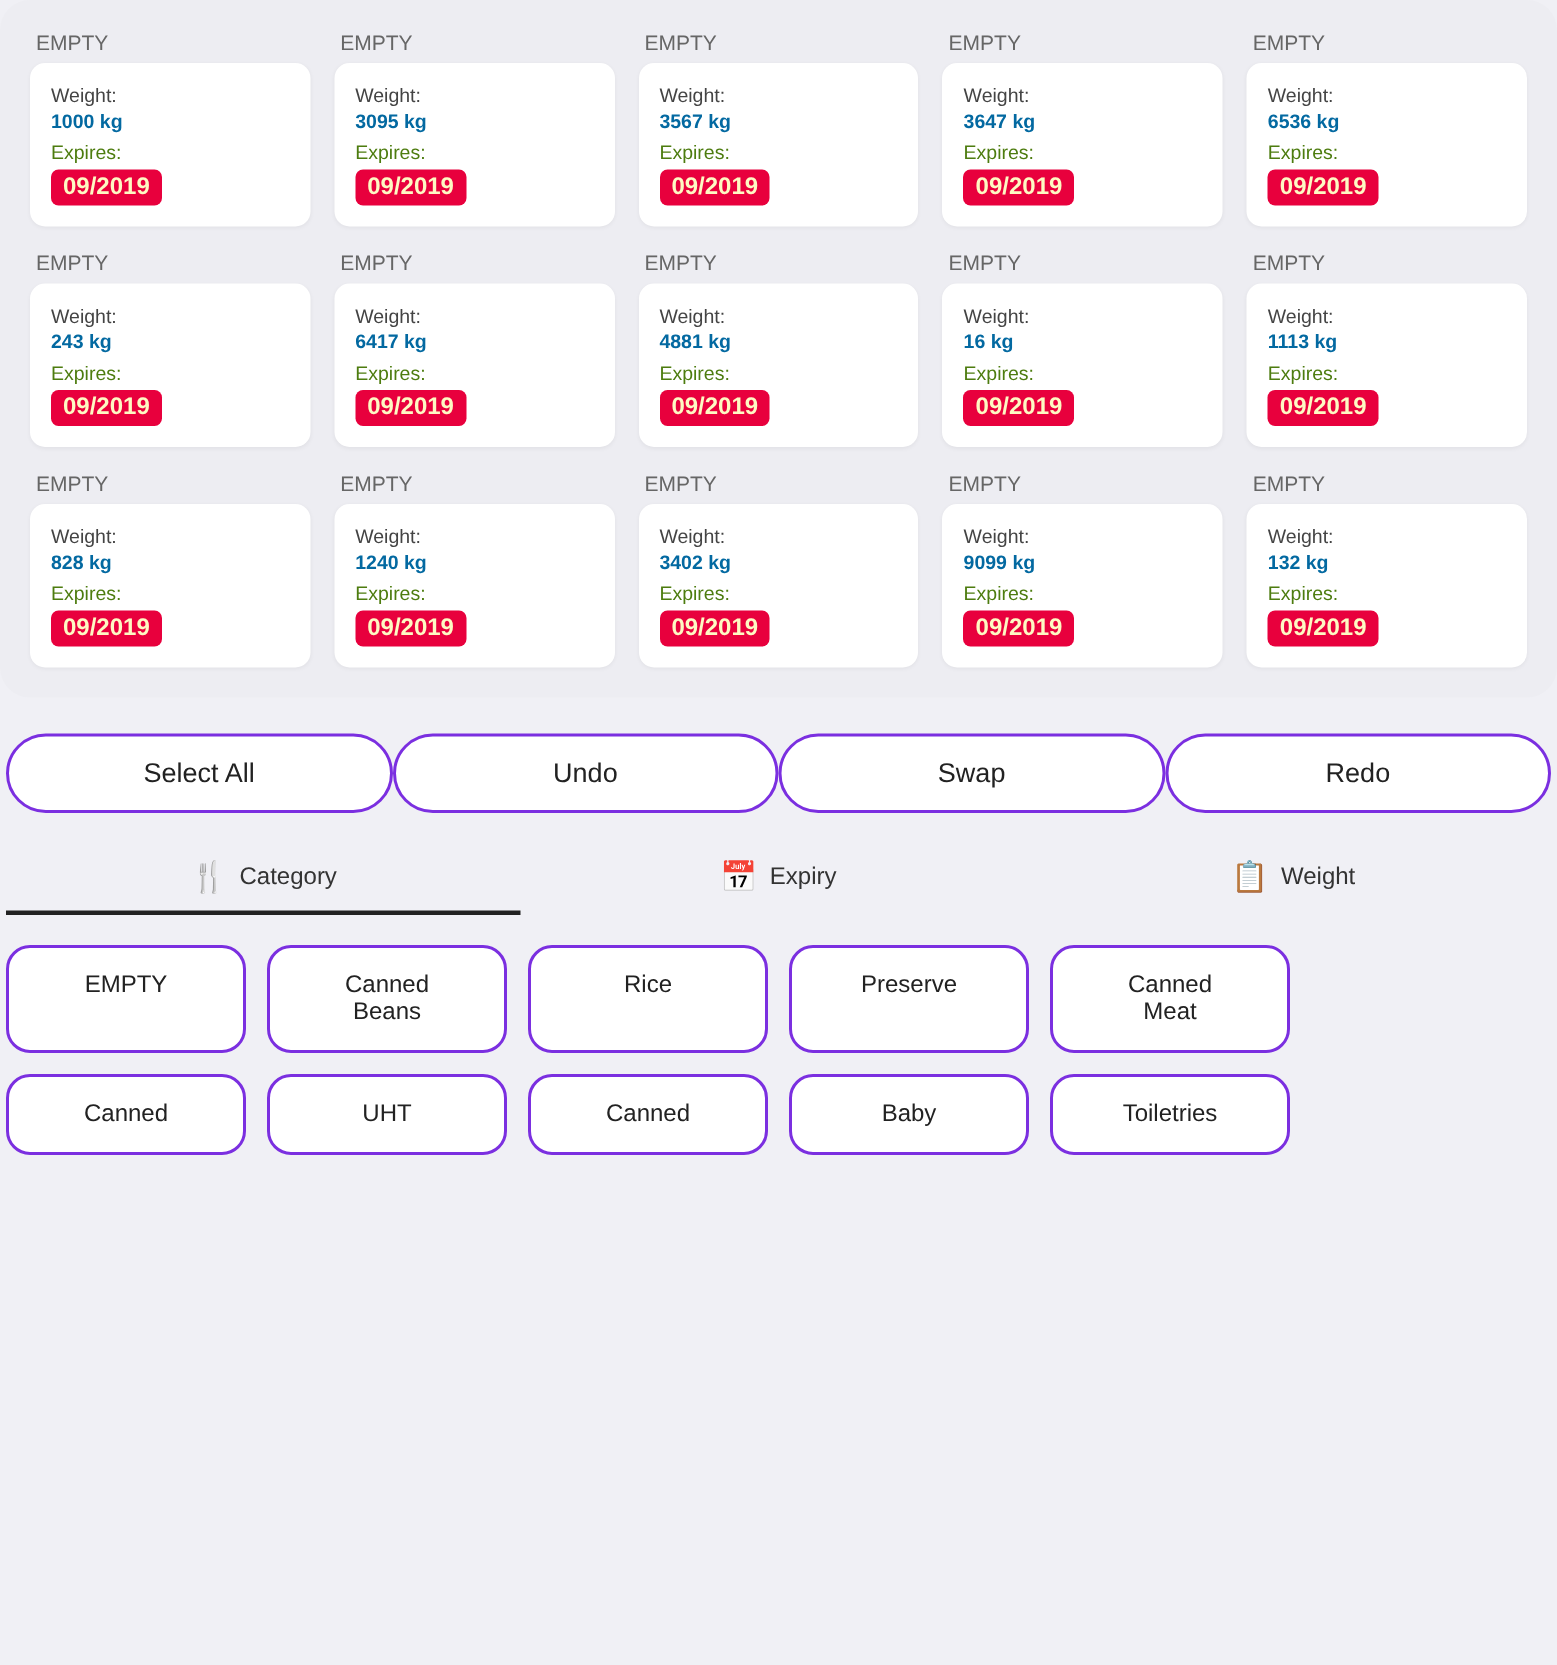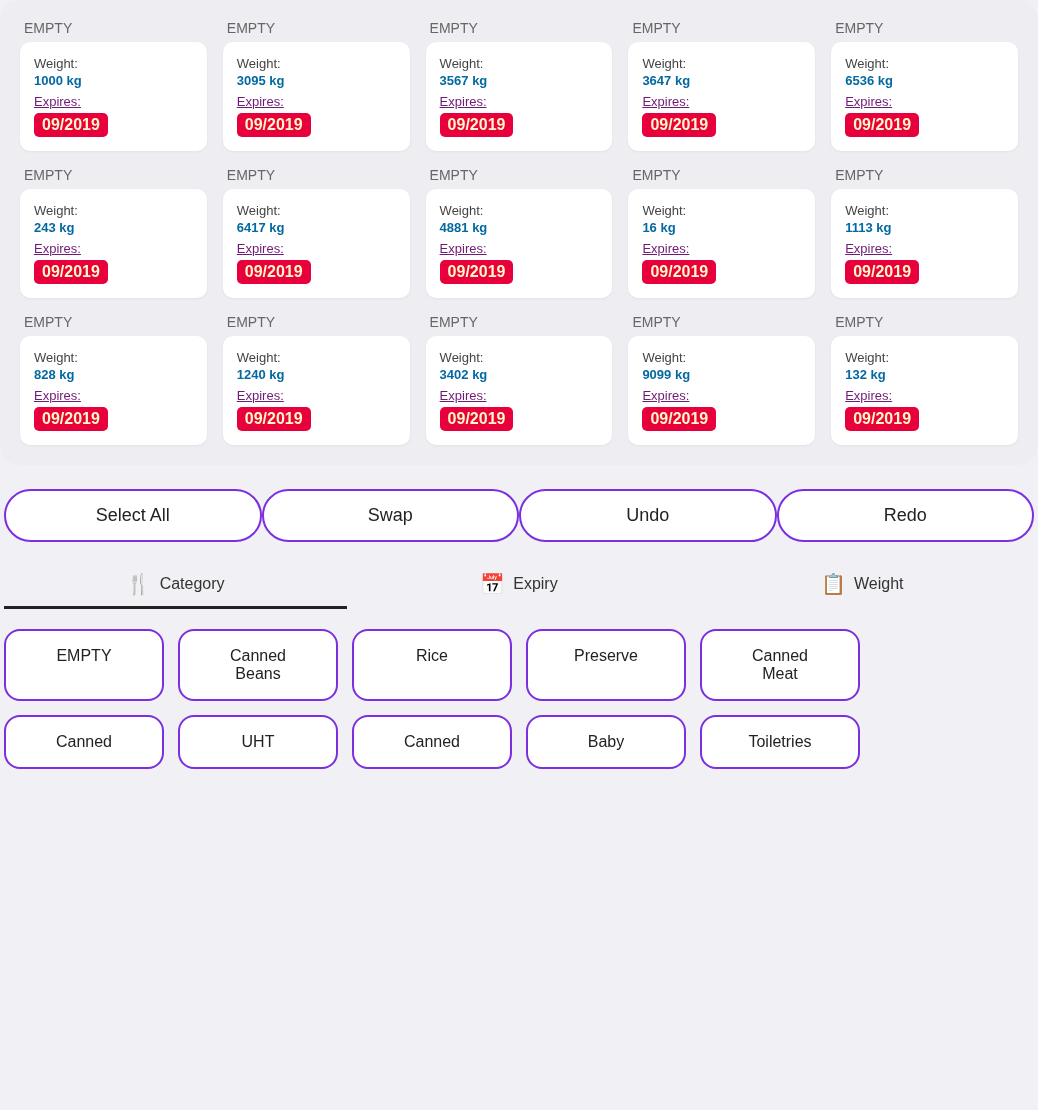--- a/index.html
+++ b/index.html
@@ -56,23 +56,22 @@
 
     .cell-card .weight-value {
       font-size: 13px;
       font-weight: 700;
       color: #0369a1;
       margin-bottom: 6px;
     }
 
     .cell-card .expires-label {
       font-size: 13px;
-      color: #701a75;
+      color: #4d7c0f;
       margin-bottom: 4px;
-      text-decoration: underline;
     }
 
     .expire-badge {
       display: inline-block;
       background: #e8003d;
       color: #fef9c3;
       font-size: 16px;
       font-weight: 700;
       padding: 3px 8px;
       border-radius: 5px;
@@ -302,22 +301,22 @@
       <div class="weight-value">132 kg</div>
       <div class="expires-label">Expires:</div>
       <span class="expire-badge">09/2019</span>
     </div>
         </div>
       </div>
   </div>
 
   <div class="action-row">
     <button class="action-btn">Select All</button>
+    <button class="action-btn">Undo</button>
     <button class="action-btn">Swap</button>
-    <button class="action-btn">Undo</button>
     <button class="action-btn">Redo</button>
   </div>
 
   <div class="sort-tabs">
     <div class="sort-tab active">
       <span class="tab-icon">🍴</span>
       <span>Category</span>
     </div>
     <div class="sort-tab">
       <span class="tab-icon">📅</span>

